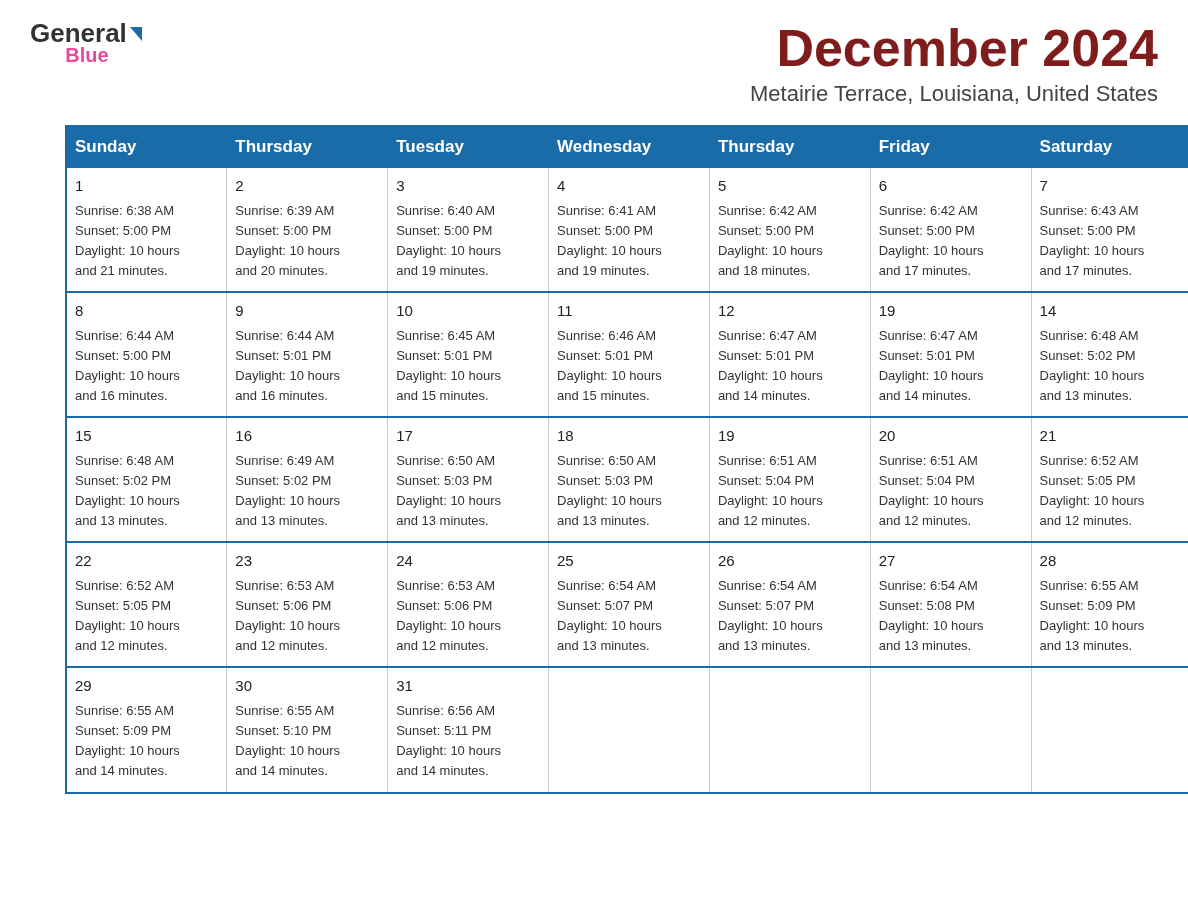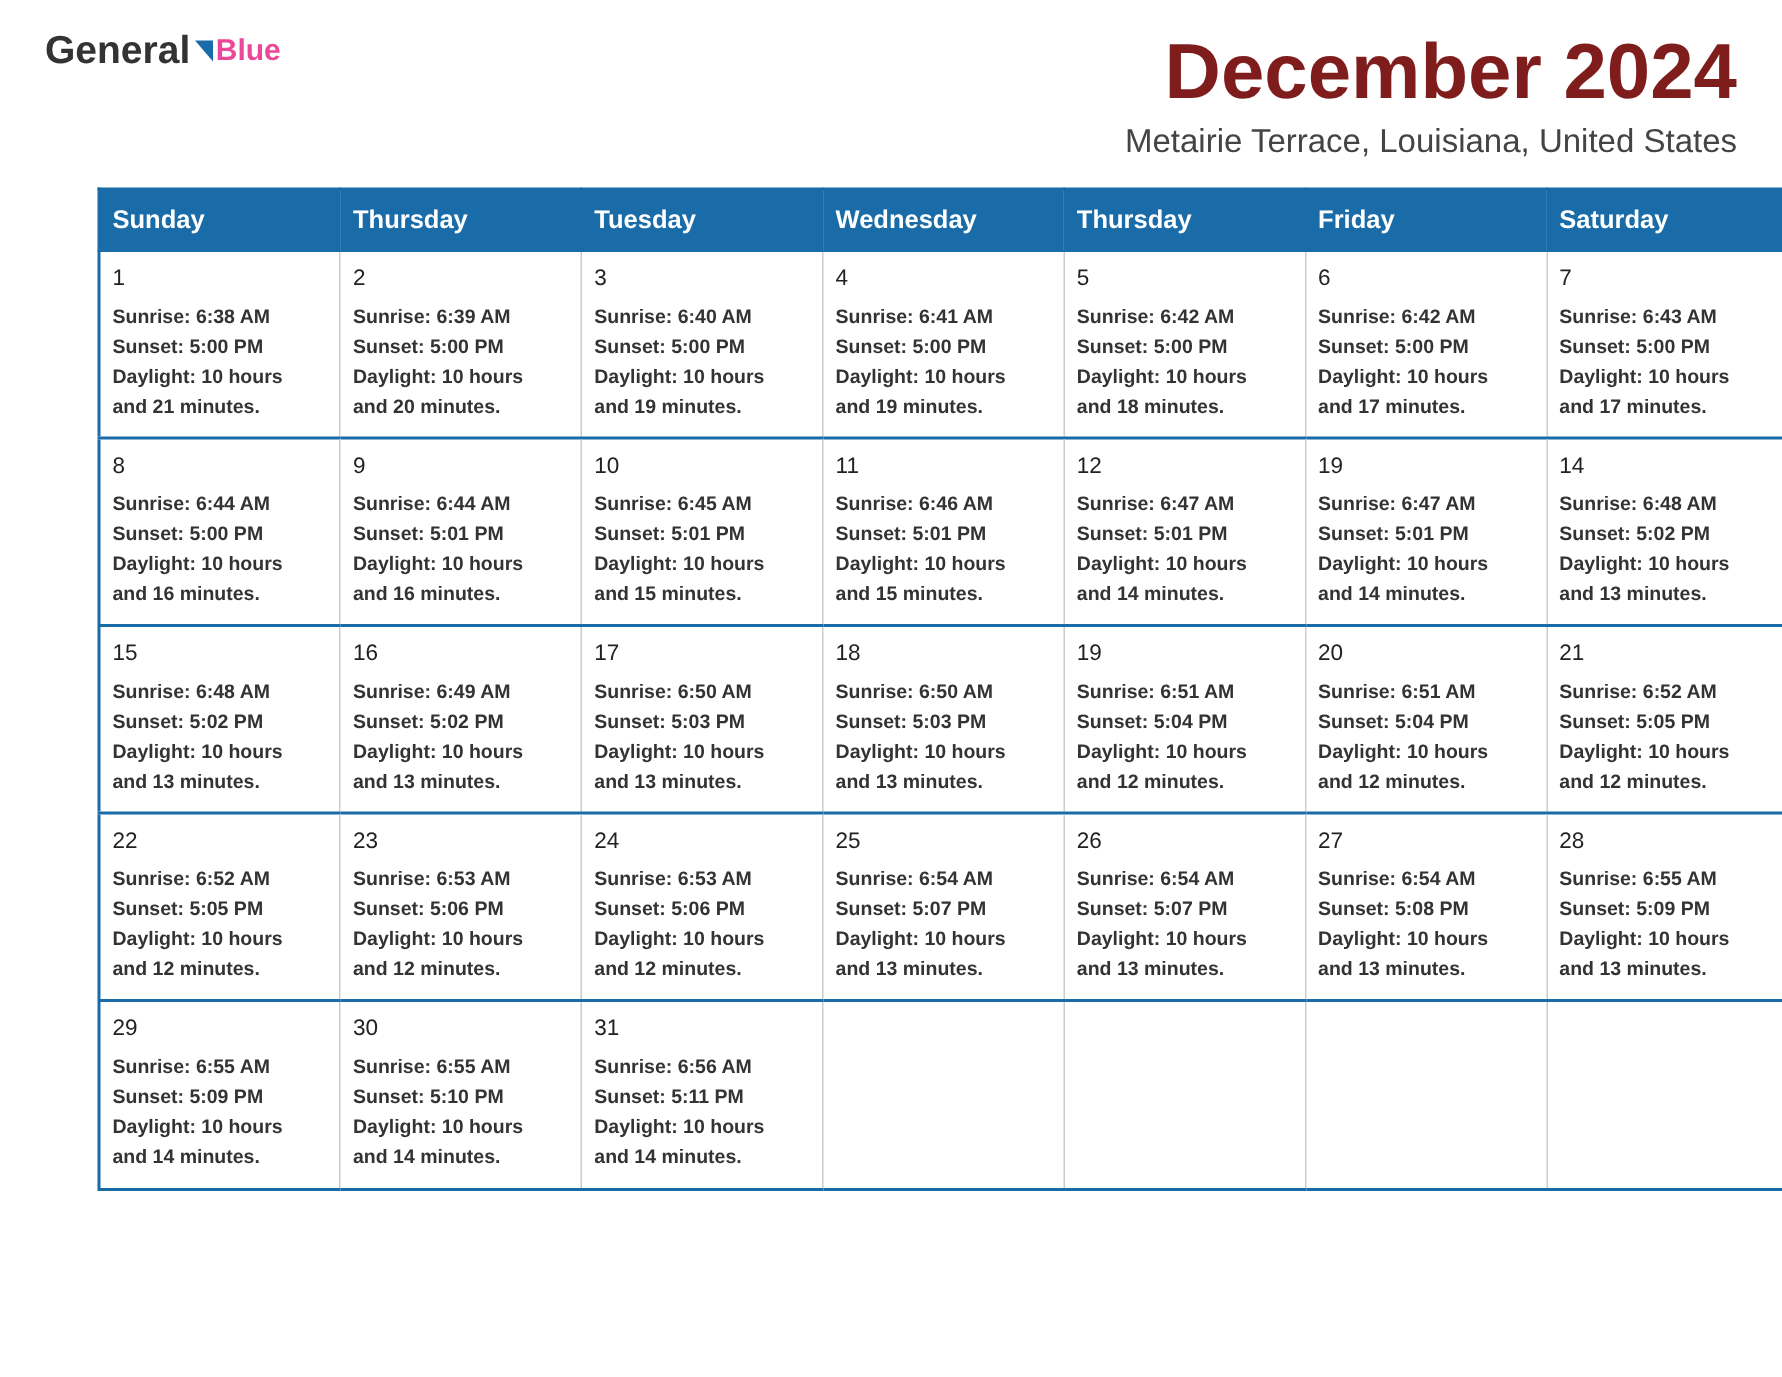--- a/index.html
+++ b/index.html
@@ -12,22 +12,22 @@
       padding: 20px 30px 30px 30px;
     }
     .header {
       display: flex;
       justify-content: space-between;
       align-items: flex-start;
       margin-bottom: 18px;
     }
     .logo {
       display: flex;
-      flex-direction: row;
-      align-items: flex-end;
+      flex-direction: column;
+      align-items: center;
     }
     .logo-text {
       display: flex;
       align-items: center;
       font-size: 26px;
       font-weight: bold;
       color: #333;
       line-height: 1;
     }
     .logo-general { color: #333; font-weight: bold; }
@@ -93,21 +93,20 @@
       font-size: 15px;
       font-weight: normal;
       color: #222;
       display: block;
       margin-bottom: 3px;
     }
     .day-info {
       color: #333;
       font-size: 13px;
       line-height: 1.55;
-      font-weight: bold;
     }
     .empty-cell {
       background: #fff;
     }
   </style>
 </head>
 <body>
 
 <div class="header">
   <div class="logo">

